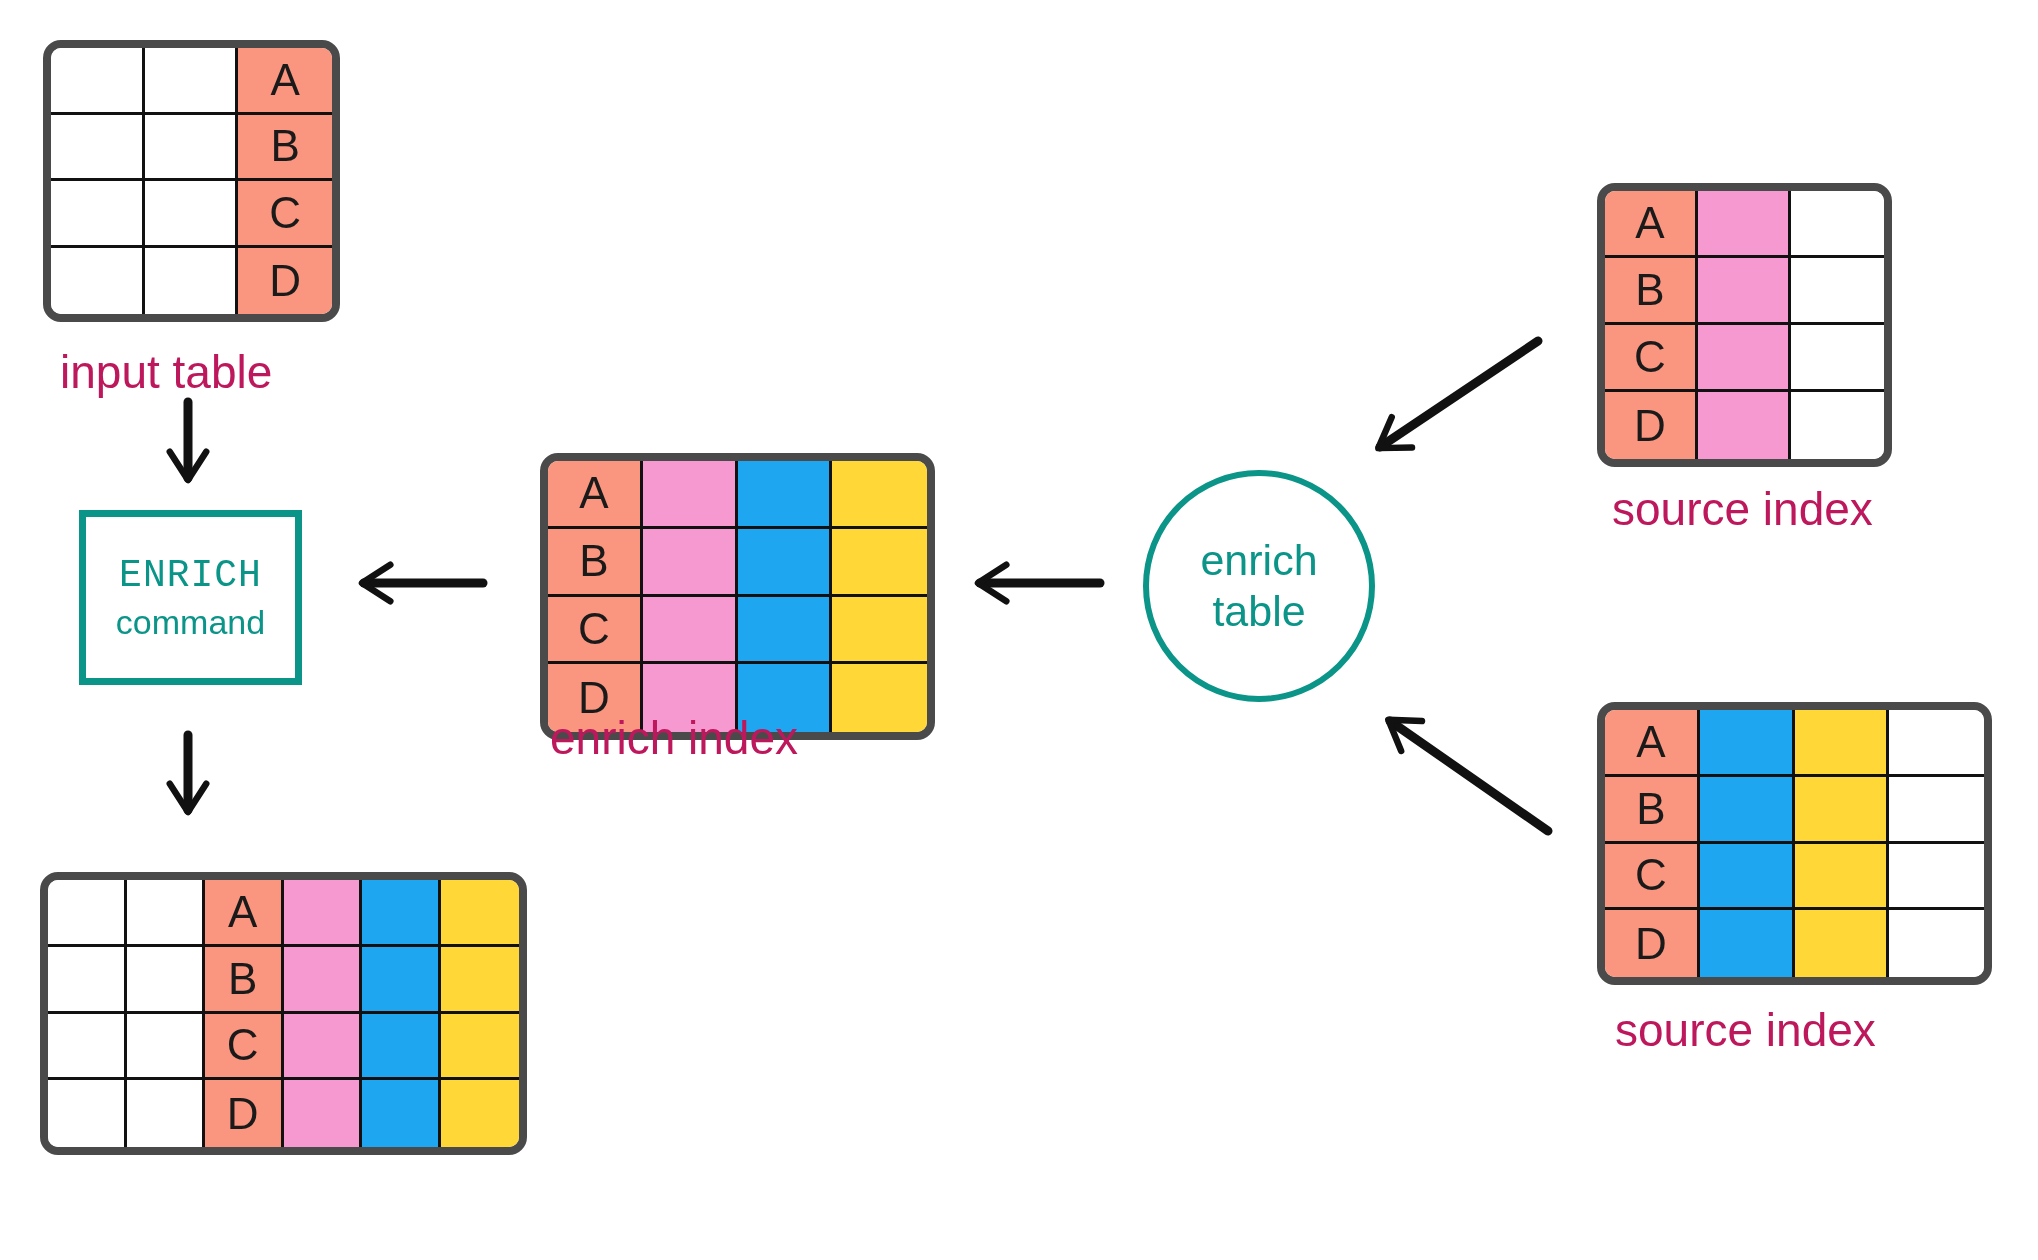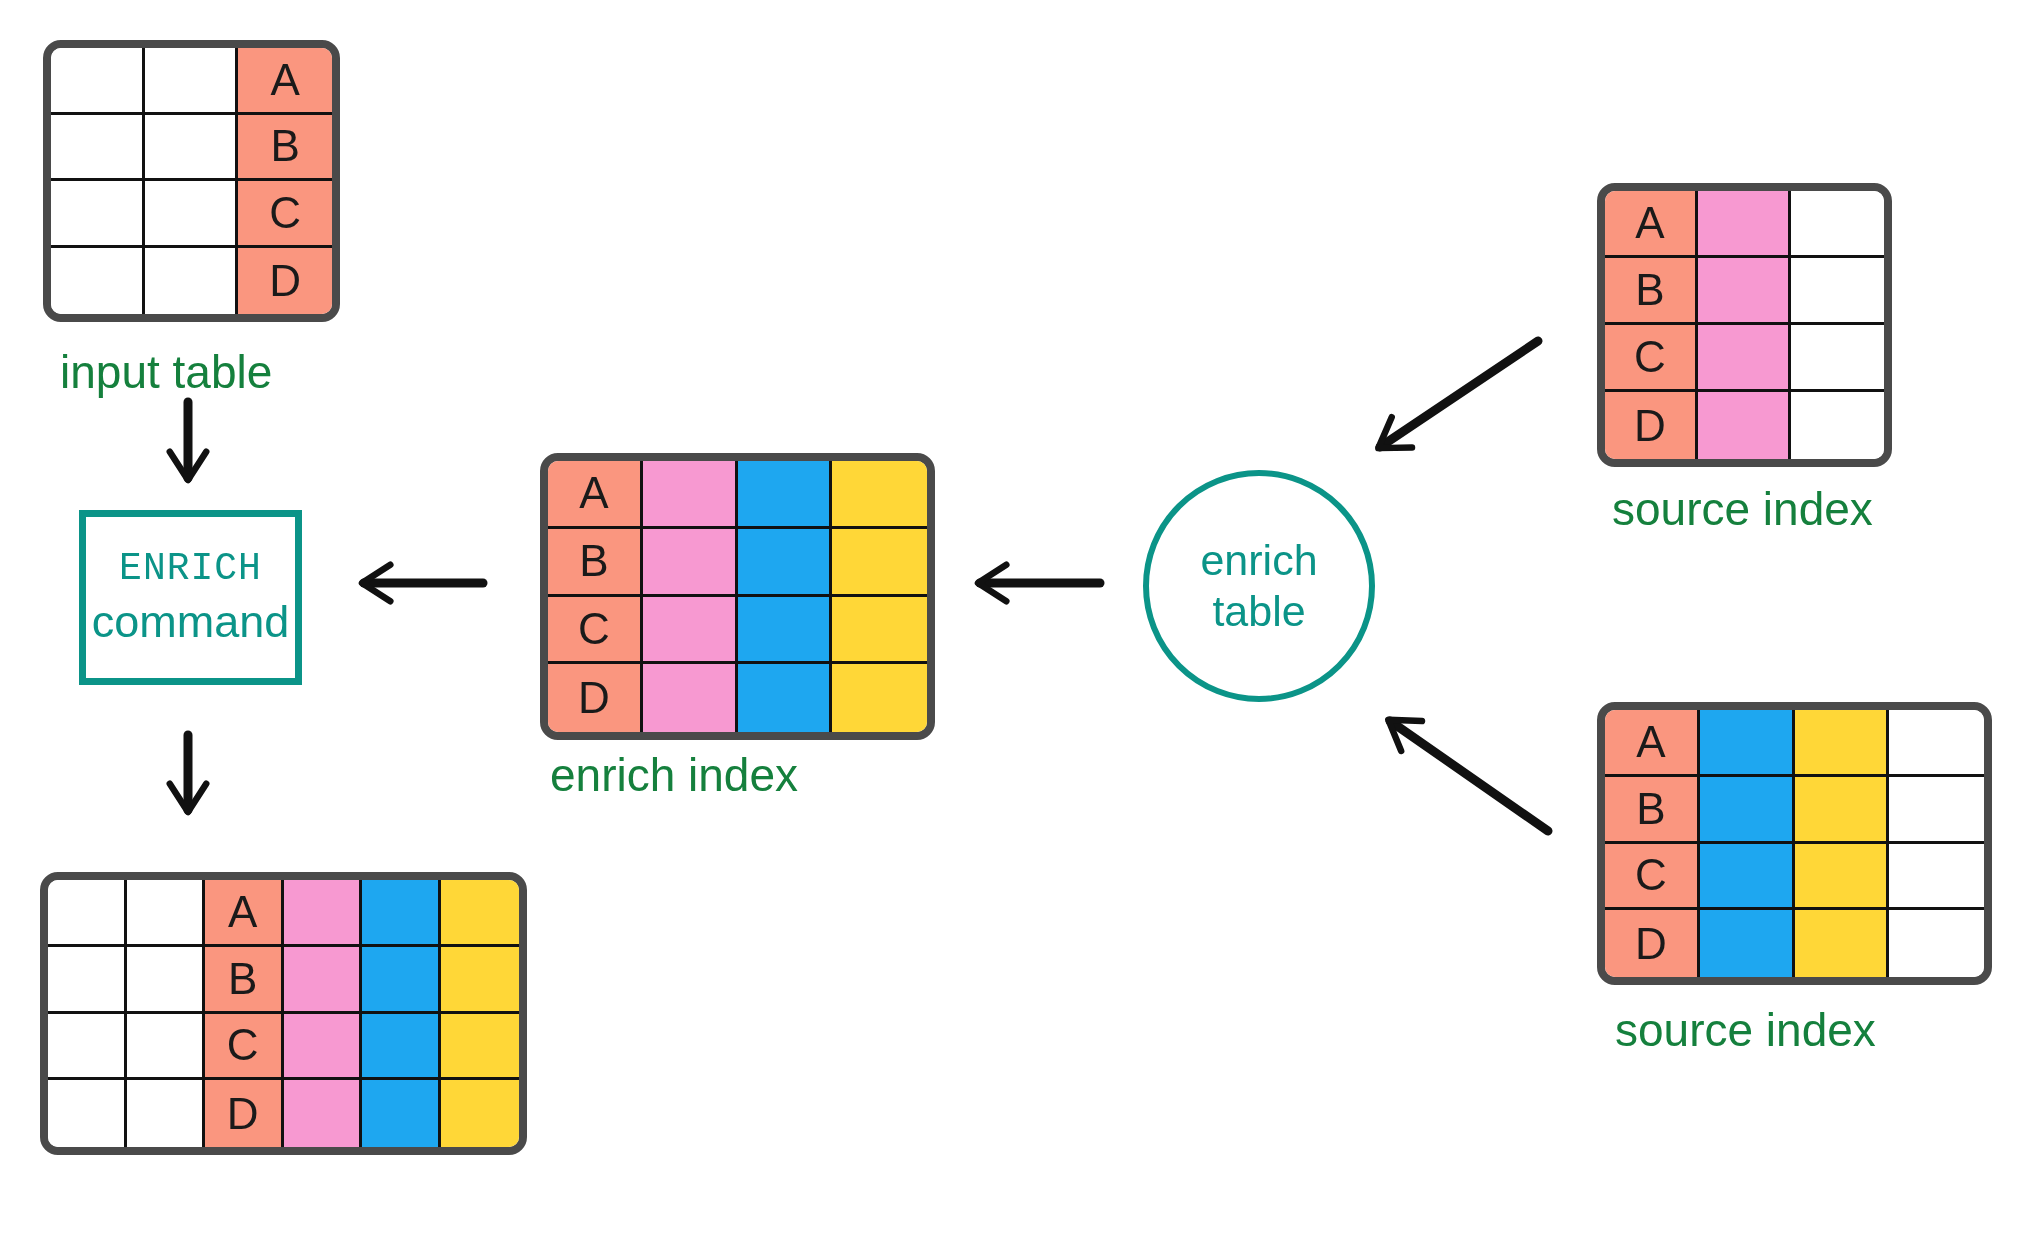--- a/index.html
+++ b/index.html
@@ -32,39 +32,39 @@
   .cell.last-row{border-bottom:none;}
   .c-blank{background:#ffffff;}
   .c-key{background:var(--salmon,#fa967f);}
   .c-pink{background:var(--pink,#f799d1);}
   .c-blue{background:var(--blue,#1ea7f0);}
   .c-yellow{background:var(--yellow,#ffd737);}
   
   .lbl{
     position:absolute;
     font-size:46px;
-    color:#15803d;
+    color:#be185d;
     white-space:nowrap;
   }
   
   .cmd-box{
     position:absolute;
     left:79px;top:510px;width:223px;height:175px;
     box-sizing:border-box;
     border:7px solid var(--teal,#0b9488);
     background:#fff;
     display:flex;flex-direction:column;align-items:center;justify-content:center;
     gap:6px;
   }
   .cmd-line1{
     font-family:"Liberation Mono", monospace;
     font-size:38px;color:var(--teal,#0b9488);letter-spacing:1px;
   }
   .cmd-line2{
-    font-size:45px;color:var(--teal,#0b9488);
+    font-size:34px;color:var(--teal,#0b9488);
   }
   
   .policy-circle{
     position:absolute;
     left:1143px;top:470px;width:232px;height:232px;
     box-sizing:border-box;
     border:6px solid var(--teal,#0b9488);
     border-radius:50%;
     background:#fff;
     display:flex;flex-direction:column;align-items:center;justify-content:center;
@@ -139,21 +139,21 @@
       <div class="cell c-yellow last-col"></div>
       <div class="cell c-key">C</div>
       <div class="cell c-pink"></div>
       <div class="cell c-blue"></div>
       <div class="cell c-yellow last-col"></div>
       <div class="cell c-key last-row">D</div>
       <div class="cell c-pink last-row"></div>
       <div class="cell c-blue last-row"></div>
       <div class="cell c-yellow last-col last-row"></div>
     </div>
-  <div class="lbl" style="left:550px;top:748px">enrich index</div>
+  <div class="lbl" style="left:550px;top:711px">enrich index</div>
 
   <div class="policy-circle">
     <span>enrich</span>
     <span>table</span>
   </div>
 
   <div class="tbl" style="left: 1597px; top: 183px; width: 295px; height: 284px; grid-template-columns: repeat(3, 1fr);">
       <div class="cell c-key">A</div>
       <div class="cell c-pink"></div>
       <div class="cell c-blank last-col"></div>

